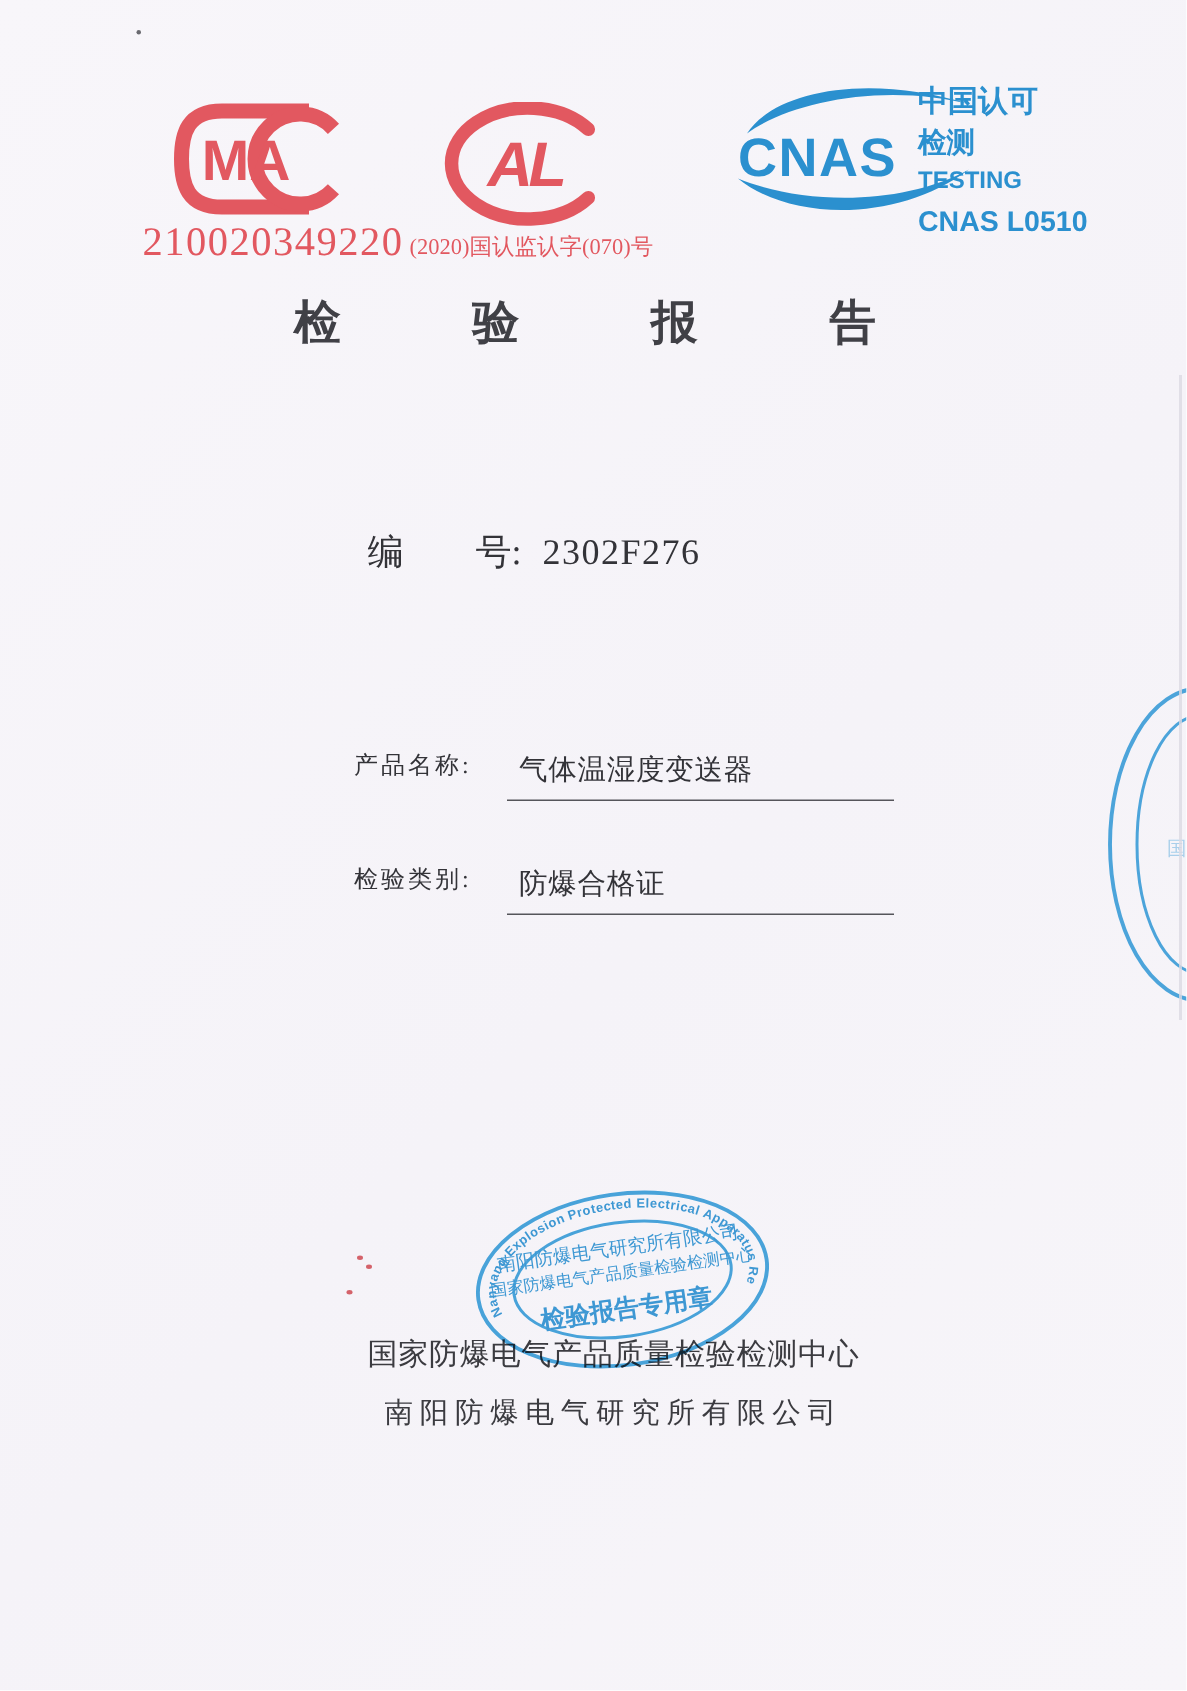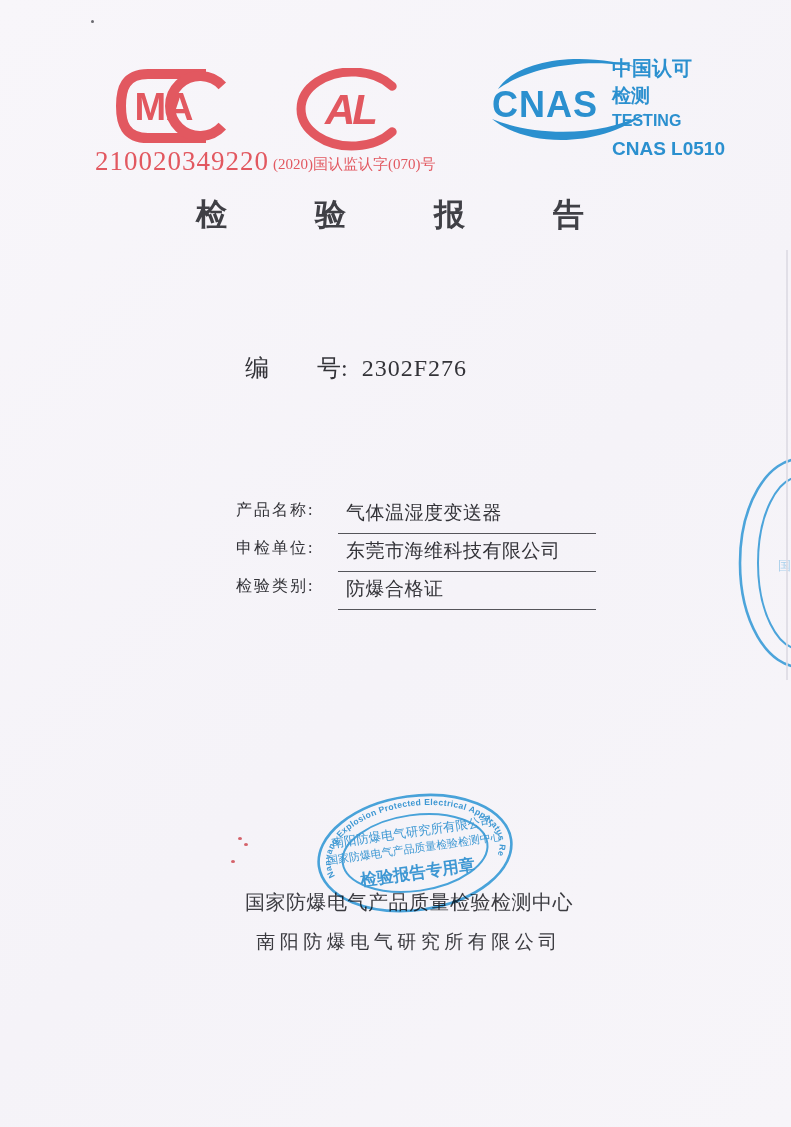--- a/index.html
+++ b/index.html
@@ -85,24 +85,20 @@
   <div class="abs report-no">
     <span>编</span>
     <span class="g1">号:</span>
     <span class="g2">2302F276</span>
   </div>
 
   <div class="abs field-row" style="top:498px">
     <span class="flabel">产品名称:</span>
     <span class="fline">气体温湿度变送器</span>
   </div>
-  <div class="abs field-row" style="top:536px">
-    <span class="flabel">申检单位:</span>
-    <span class="fline">东莞市海维科技有限公司</span>
-  </div>
   <div class="abs field-row" style="top:574px">
     <span class="flabel">检验类别:</span>
     <span class="fline">防爆合格证</span>
   </div>
 
   <div class="abs footer-1">国家防爆电气产品质量检验检测中心</div>
   <div class="abs footer-2">南阳防爆电气研究所有限公司</div>
 
   <svg class="abs seal-main" width="240" height="150" viewBox="0 0 240 150">
     <defs>

